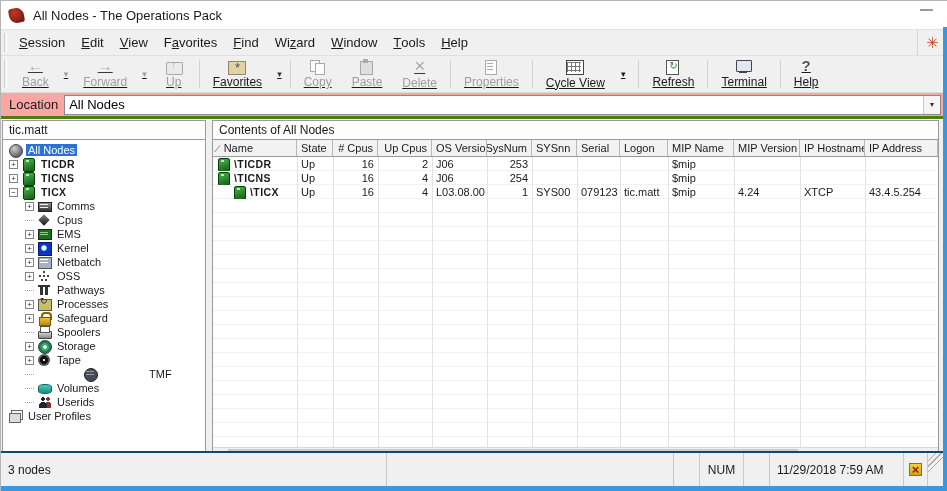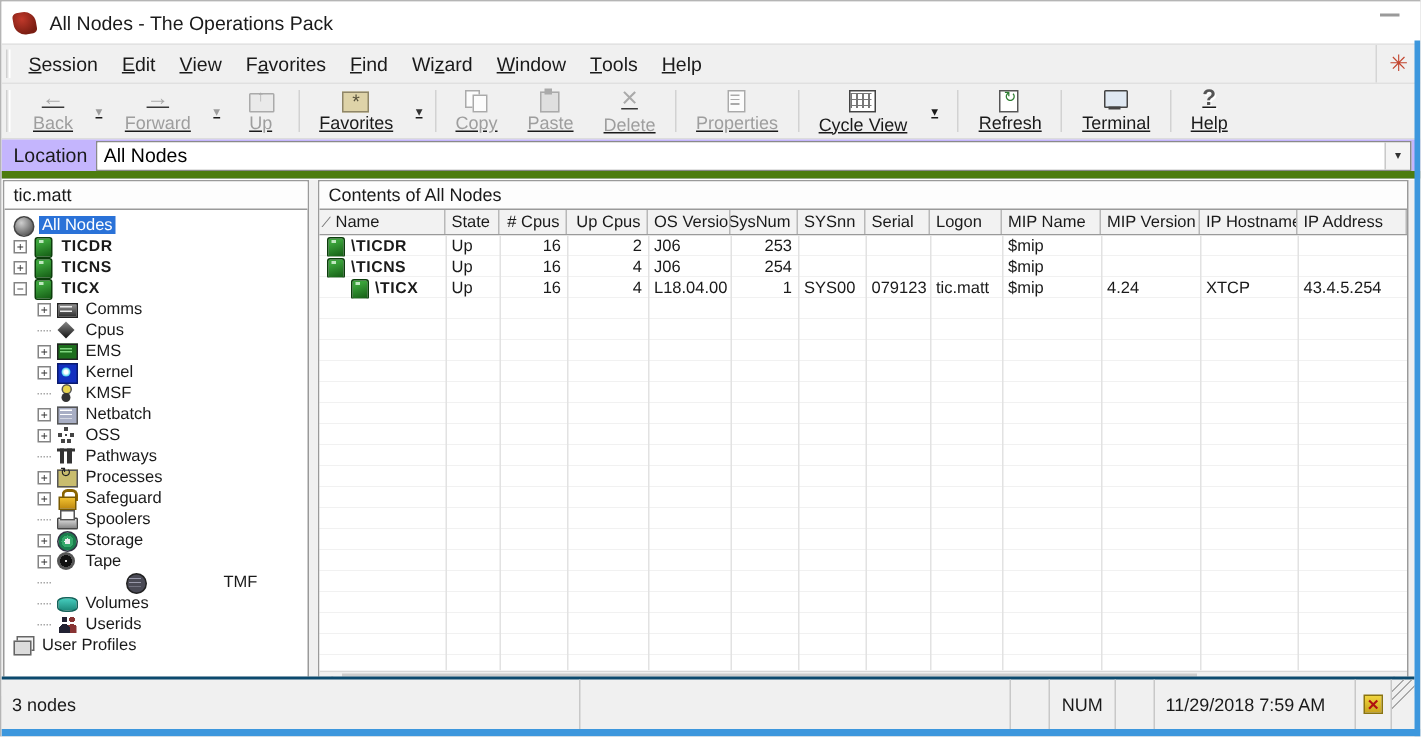--- a/index.html
+++ b/index.html
@@ -62,21 +62,21 @@
   .tbi-cycle-view::after{content:"";position:absolute;left:2px;top:4px;width:14px;height:10px;
     background:repeating-linear-gradient(to right,#777 0 1px,transparent 1px 4px),
                repeating-linear-gradient(#777 0 1px,transparent 1px 4px);}
   .tbi-refresh::before{content:"";position:absolute;left:3px;top:2px;width:11px;height:13px;border:1px solid #555;background:#fff;}
   .tbi-refresh::after{content:"↻";position:absolute;left:0;right:0;top:3px;font-size:10px;line-height:10px;color:#2e7d32;}
   .tbi-terminal::before{content:"";position:absolute;left:2px;top:2px;width:14px;height:10px;border:1px solid #444;background:#dfe8f2;border-radius:1px;}
   .tbi-terminal::after{content:"";position:absolute;left:5px;top:13px;width:8px;height:2px;background:#444;}
   .tbi-help::before{content:"?";font-size:15px;font-weight:bold;color:#555;text-shadow:1px 1px 0 #fff;}
 
   
-  .locbar{height:26px;background:#c4b5fd;display:flex;align-items:center;padding:0 6px 0 8px;border-bottom:5px solid #4d7c0f;}
+  .locbar{height:26px;background:#fca5a5;display:flex;align-items:center;padding:0 6px 0 8px;border-bottom:3px solid #4d7c0f;}
   .loc-label{font-size:13px;margin-right:6px;}
   .loc-combo{flex:1;display:flex;align-items:stretch;height:20px;border:1px solid #8a8a8a;background:#fff;}
   .loc-input{flex:1;border:none;outline:none;font:13px "Liberation Sans",sans-serif;padding:0 4px;}
   .loc-drop{width:17px;background:#f4f4f4;border-left:1px solid #c9c9c9;display:flex;align-items:center;justify-content:center;font-size:8px;color:#333;cursor:default;}
 
   
   .main{position:absolute;top:119px;left:0;right:4px;bottom:27px;background:#f0f0f0;}
   .pane{position:absolute;top:0;bottom:1px;background:#fff;border:1px solid #9a9a9a;display:flex;flex-direction:column;}
   .pane-left{left:1px;width:204px;}
   .pane-right{left:211px;right:4px;}
@@ -350,25 +350,20 @@
             <span class="tree-label">EMS</span>
           </div>
           <div class="tree-row" style="padding-left: 20px;">
             <span class="slot">
               <span class="expander">+</span>
             </span>
             <span class="ti ti-kernel"></span>
             <span class="tree-label">Kernel</span>
           </div>
           <div class="tree-row" style="padding-left: 20px;">
-            <span class="slot empty"></span>
-            <span class="ti ti-kmsf"></span>
-            <span class="tree-label">KMSF</span>
-          </div>
-          <div class="tree-row" style="padding-left: 20px;">
             <span class="slot">
               <span class="expander">+</span>
             </span>
             <span class="ti ti-netbatch"></span>
             <span class="tree-label">Netbatch</span>
           </div>
           <div class="tree-row" style="padding-left: 20px;">
             <span class="slot">
               <span class="expander">+</span>
             </span>
@@ -584,21 +579,21 @@
             <div class="lcell" style="width: 36px; flex: 0 0 auto;">
               <span>Up</span>
             </div>
             <div class="lcell r" style="width: 45px; flex: 0 0 auto;">
               <span>16</span>
             </div>
             <div class="lcell r" style="width: 54px; flex: 0 0 auto;">
               <span>4</span>
             </div>
             <div class="lcell" style="width: 55px; flex: 0 0 auto;">
-              <span>L18.04.00</span>
+              <span>L03.08.00</span>
             </div>
             <div class="lcell r" style="width: 45px; flex: 0 0 auto;">
               <span>1</span>
             </div>
             <div class="lcell" style="width: 45px; flex: 0 0 auto;">
               <span>SYS00</span>
             </div>
             <div class="lcell" style="width: 43px; flex: 0 0 auto;">
               <span>079123</span>
             </div>

